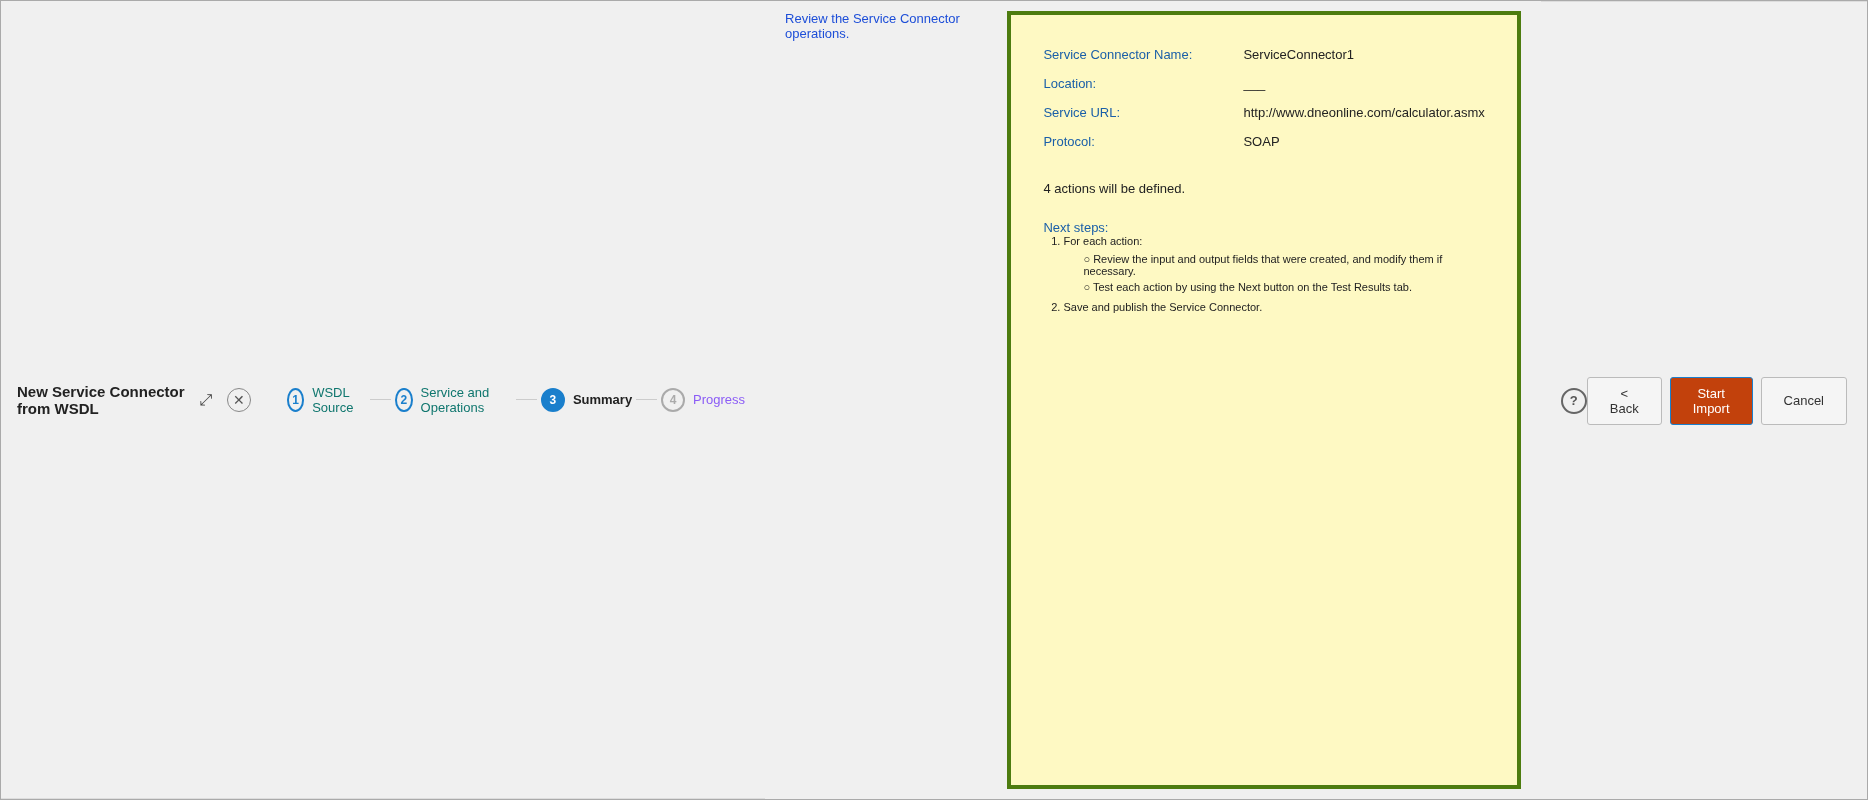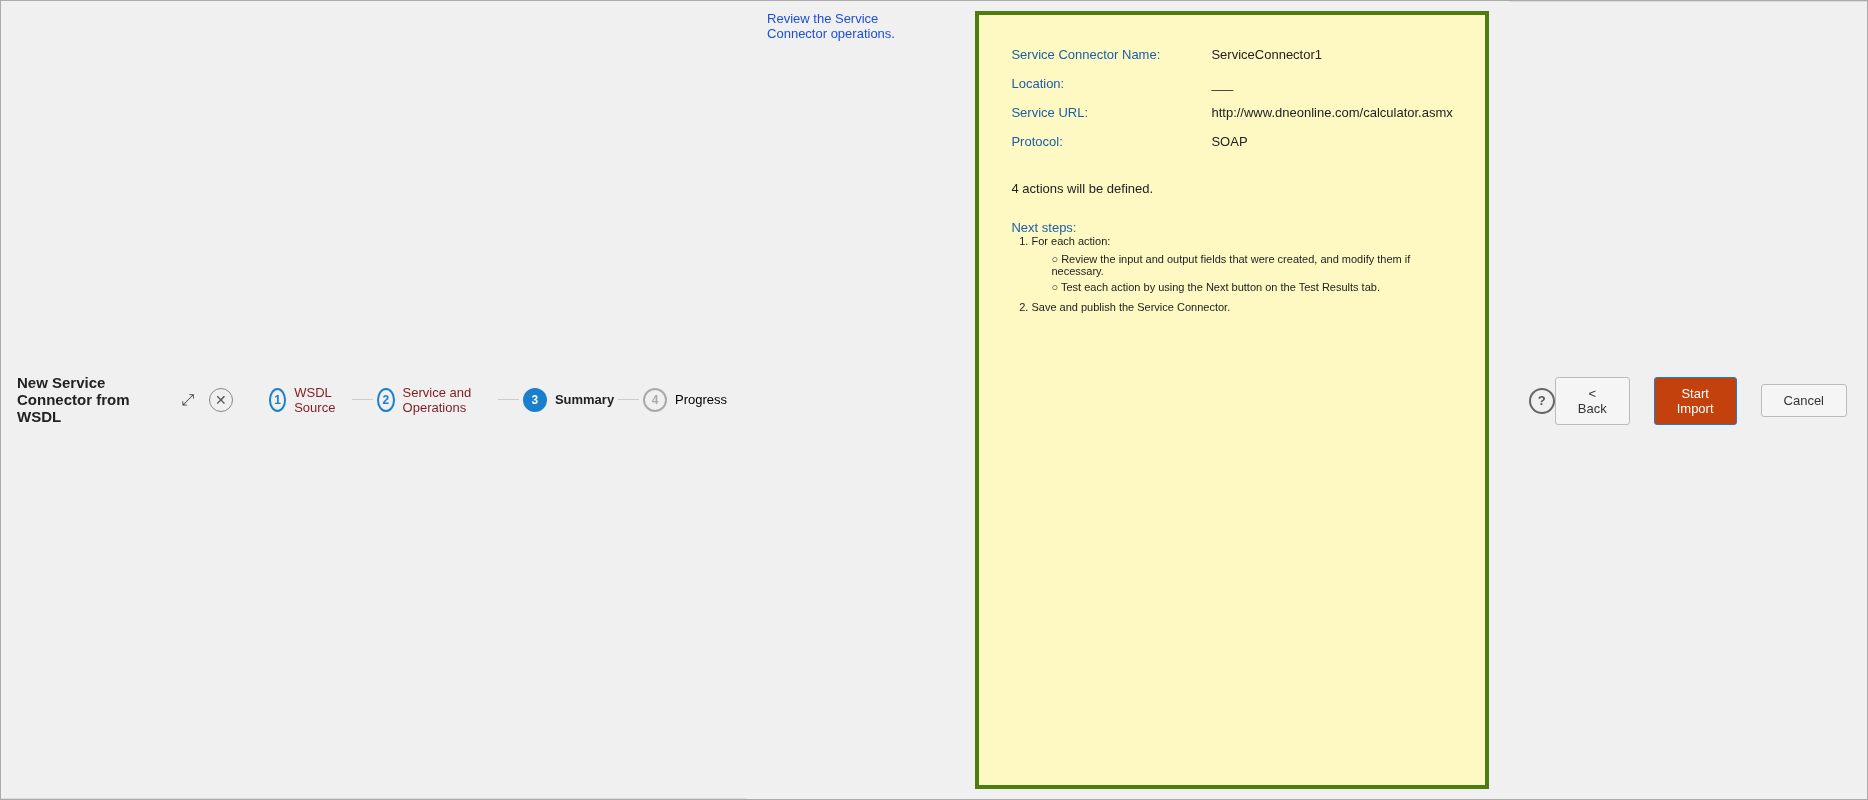--- a/index.html
+++ b/index.html
@@ -107,30 +107,30 @@
     }
 
     .step-circle.completed {
       background: transparent;
       border-color: #1a7fcc;
       color: #1a7fcc;
     }
 
     .step-label {
       font-size: 13px;
-      color: #000000;
+      color: #8b5cf6;
     }
 
     .step-label.active {
       color: #222;
       font-weight: 600;
     }
 
     .step-label.completed {
-      color: #7f1d1d;
+      color: #0f766e;
     }
 
     .step-separator {
       width: 30px;
       height: 1px;
       background: #ccc;
       margin: 0 4px;
     }
 
     .review-text {
@@ -236,22 +236,21 @@
       font-size: 13px;
       font-weight: 600;
       cursor: pointer;
       display: flex;
       align-items: center;
       justify-content: center;
     }
 
     .footer-right {
       display: flex;
-      align-items: center;
-      gap: 24px;
+      gap: 8px;
     }
 
     .btn {
       padding: 8px 22px;
       font-size: 13px;
       cursor: pointer;
       border-radius: 3px;
       border: 1px solid #bbb;
       background: #f5f5f5;
       color: #333;

